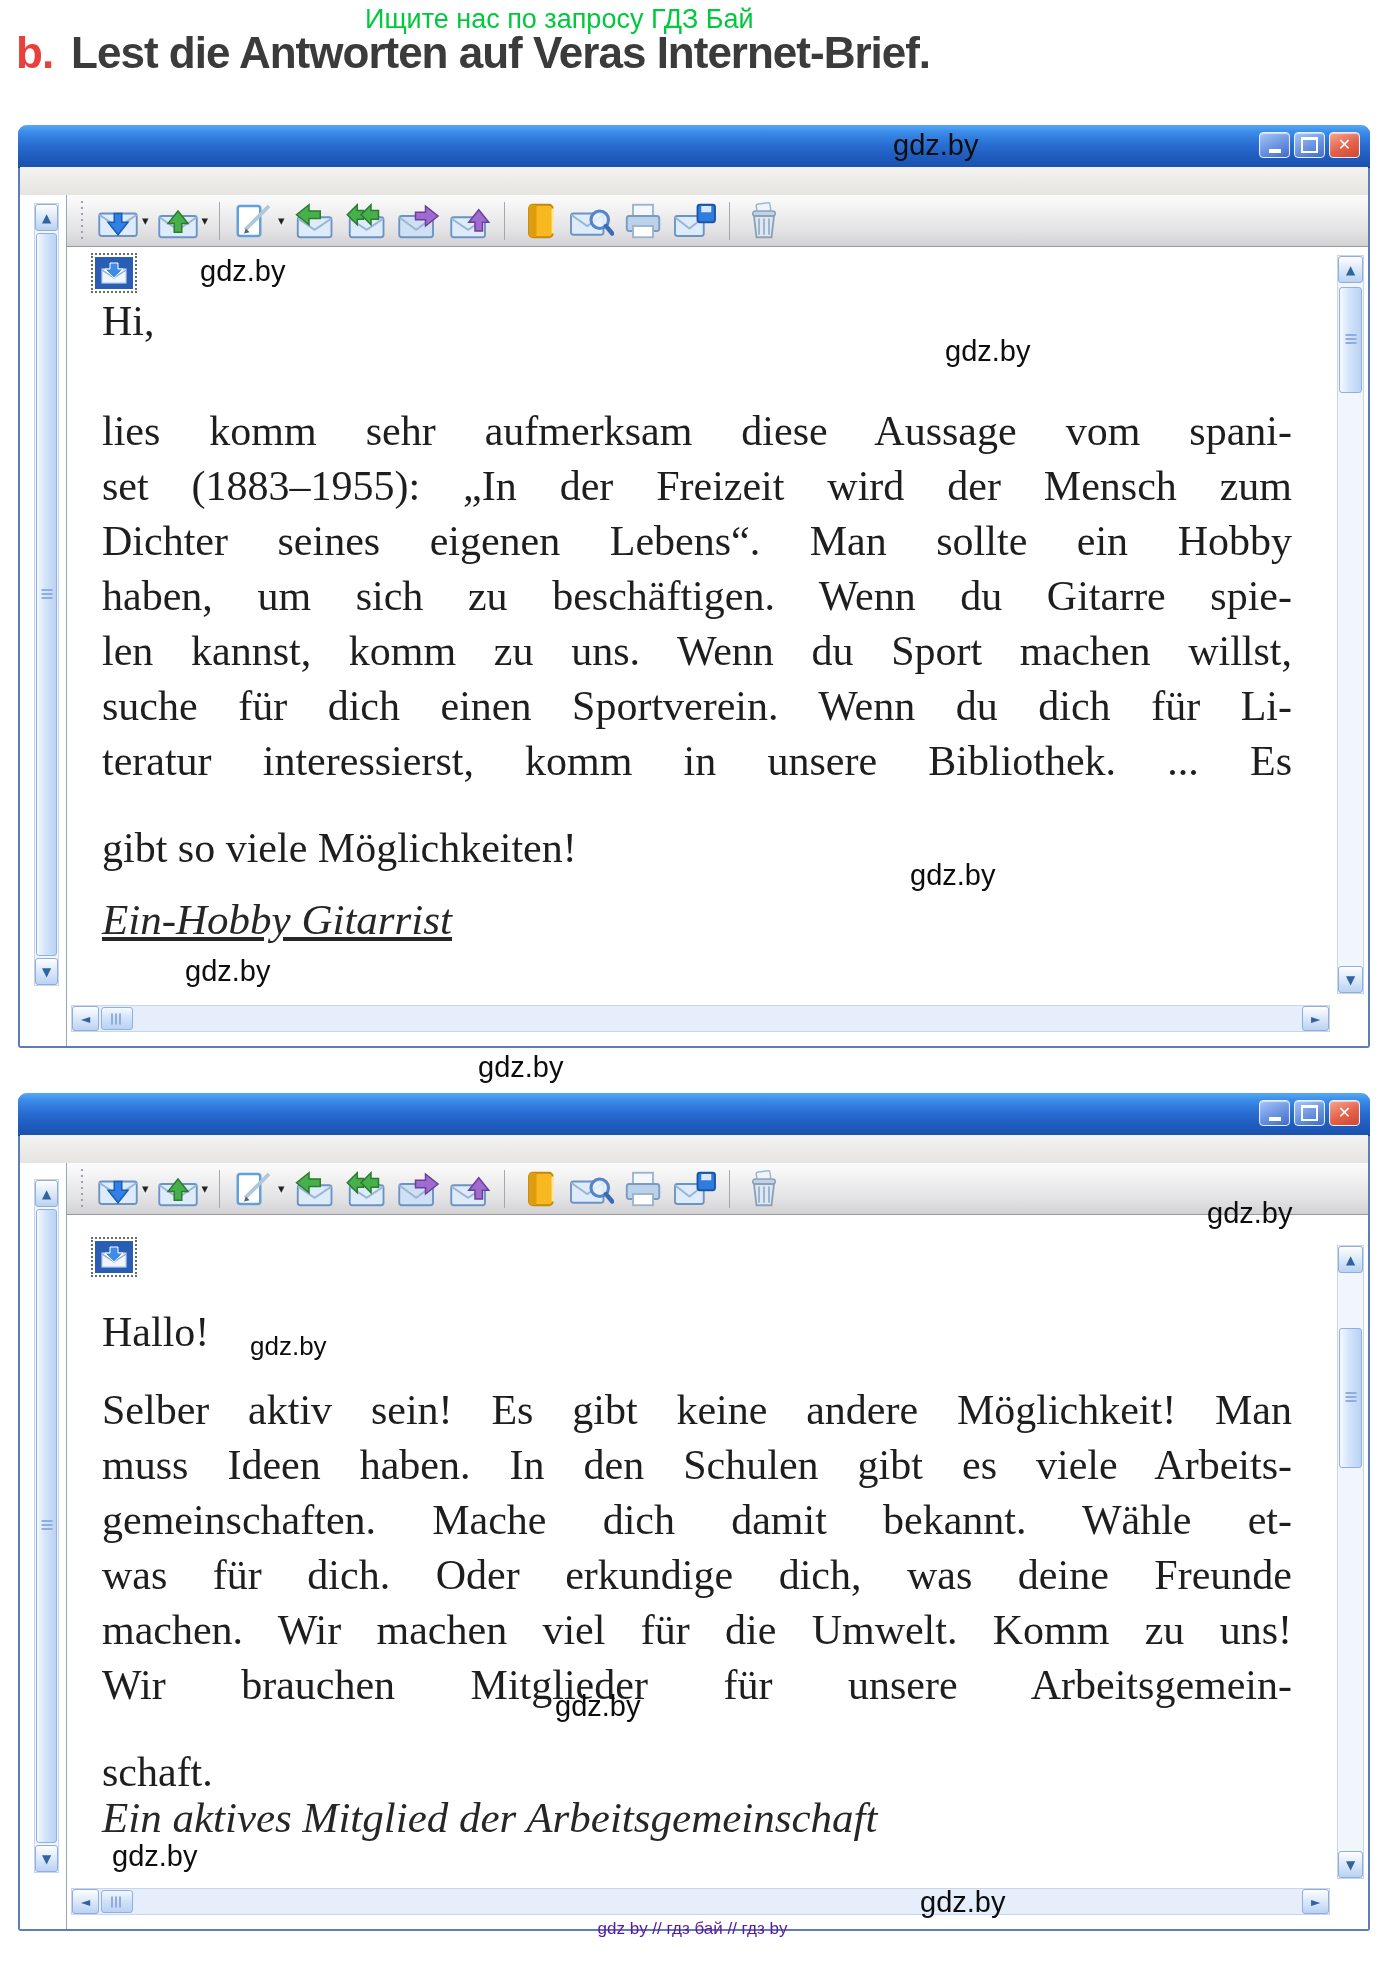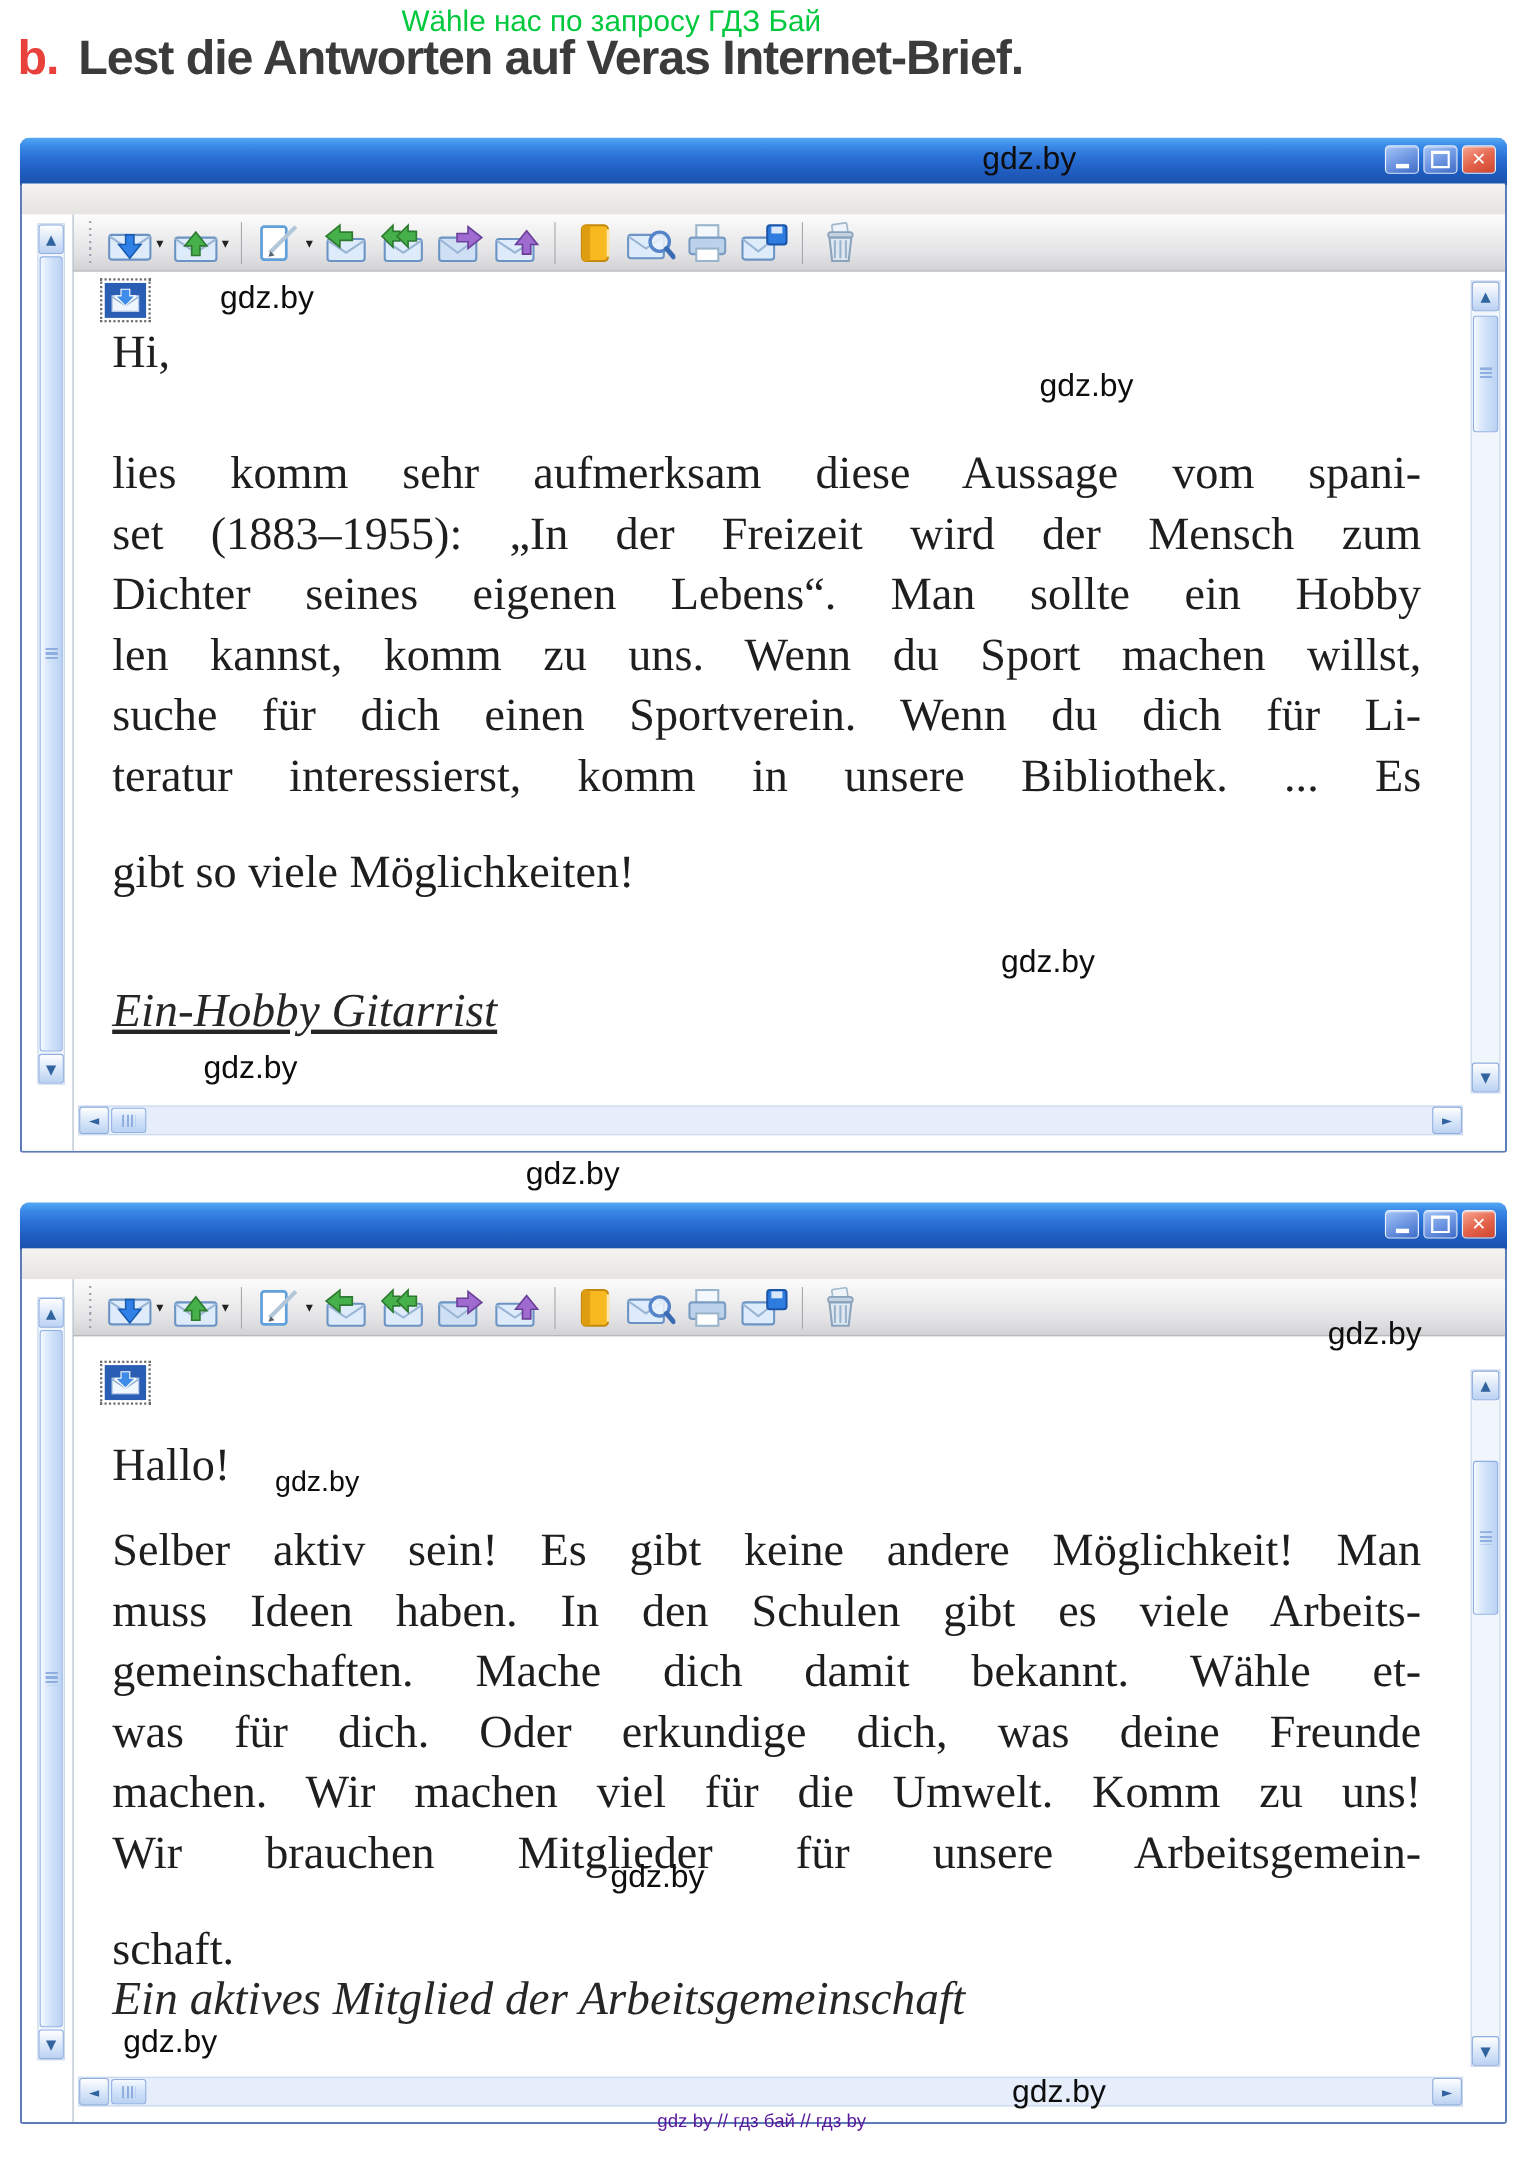--- a/index.html
+++ b/index.html
@@ -78,21 +78,21 @@
   .mailsel { position:absolute; width:38px; height:32px; outline:2px dotted #6a6a6a; outline-offset:2px; }
 
   .footer { position:absolute; left:0; right:0; top:1919px; text-align:center;
     font-size:17px; color:#5b1a9b; }
 </style>
 </head>
 <body>
 
 <div id="page">
 
-  <div class="promo">Wähle нас по запросу ГДЗ Бай</div>
+  <div class="promo">Ищите нас по запросу ГДЗ Бай</div>
 
   <div class="heading">
     <span class="tlabel">b.</span>
     <span class="ttitle">Lest die Antworten auf Veras Internet-Brief.</span>
   </div>
 
   <div class="win" style="top:125px; height:921px;">
     <div class="titlebar">
       <div class="wm" style="left:875px; top:4px;">gdz.by</div>
       <div class="winbtns">
@@ -239,20 +239,21 @@
             <path d="M15 6 h8 v6 h5 l-9 9 -9 -9 h5 z" fill="#3f8ce8" stroke="#ffffff" stroke-width="1"></path>
           </svg>
           <div class="wm" style="left:133px; top:8px;">gdz.by</div>
           <div class="greet" style="left:35px; top:50px;">Hi,</div>
           <div class="wm" style="left:878px; top:88px;">gdz.by</div>
 
           <div class="para" style="left:35px; top:157px;">
               <div class="bodyline">lies komm sehr aufmerksam diese Aussage vom spani-</div>
               <div class="bodyline">set (1883–1955): „In der Freizeit wird der Mensch zum</div>
               <div class="bodyline">Dichter seines eigenen Lebens“. Man sollte ein Hobby</div>
+              <div class="bodyline">haben, um sich zu beschäftigen. Wenn du Gitarre spie-</div>
               <div class="bodyline">len kannst, komm zu uns. Wenn du Sport machen willst,</div>
               <div class="bodyline">suche für dich einen Sportverein. Wenn du dich für Li-</div>
               <div class="bodyline">teratur interessierst, komm in unsere Bibliothek. ... Es</div>
               <div class="bodyline lastline">gibt so viele Möglichkeiten!</div>
             </div>
 
           <div class="wm" style="left:843px; top:612px;">gdz.by</div>
           <div class="sig" style="left:35px; top:648px;text-decoration:underline;">Ein-Hobby Gitarrist</div>
           <div class="wm" style="left:118px; top:708px;">gdz.by</div>
 

